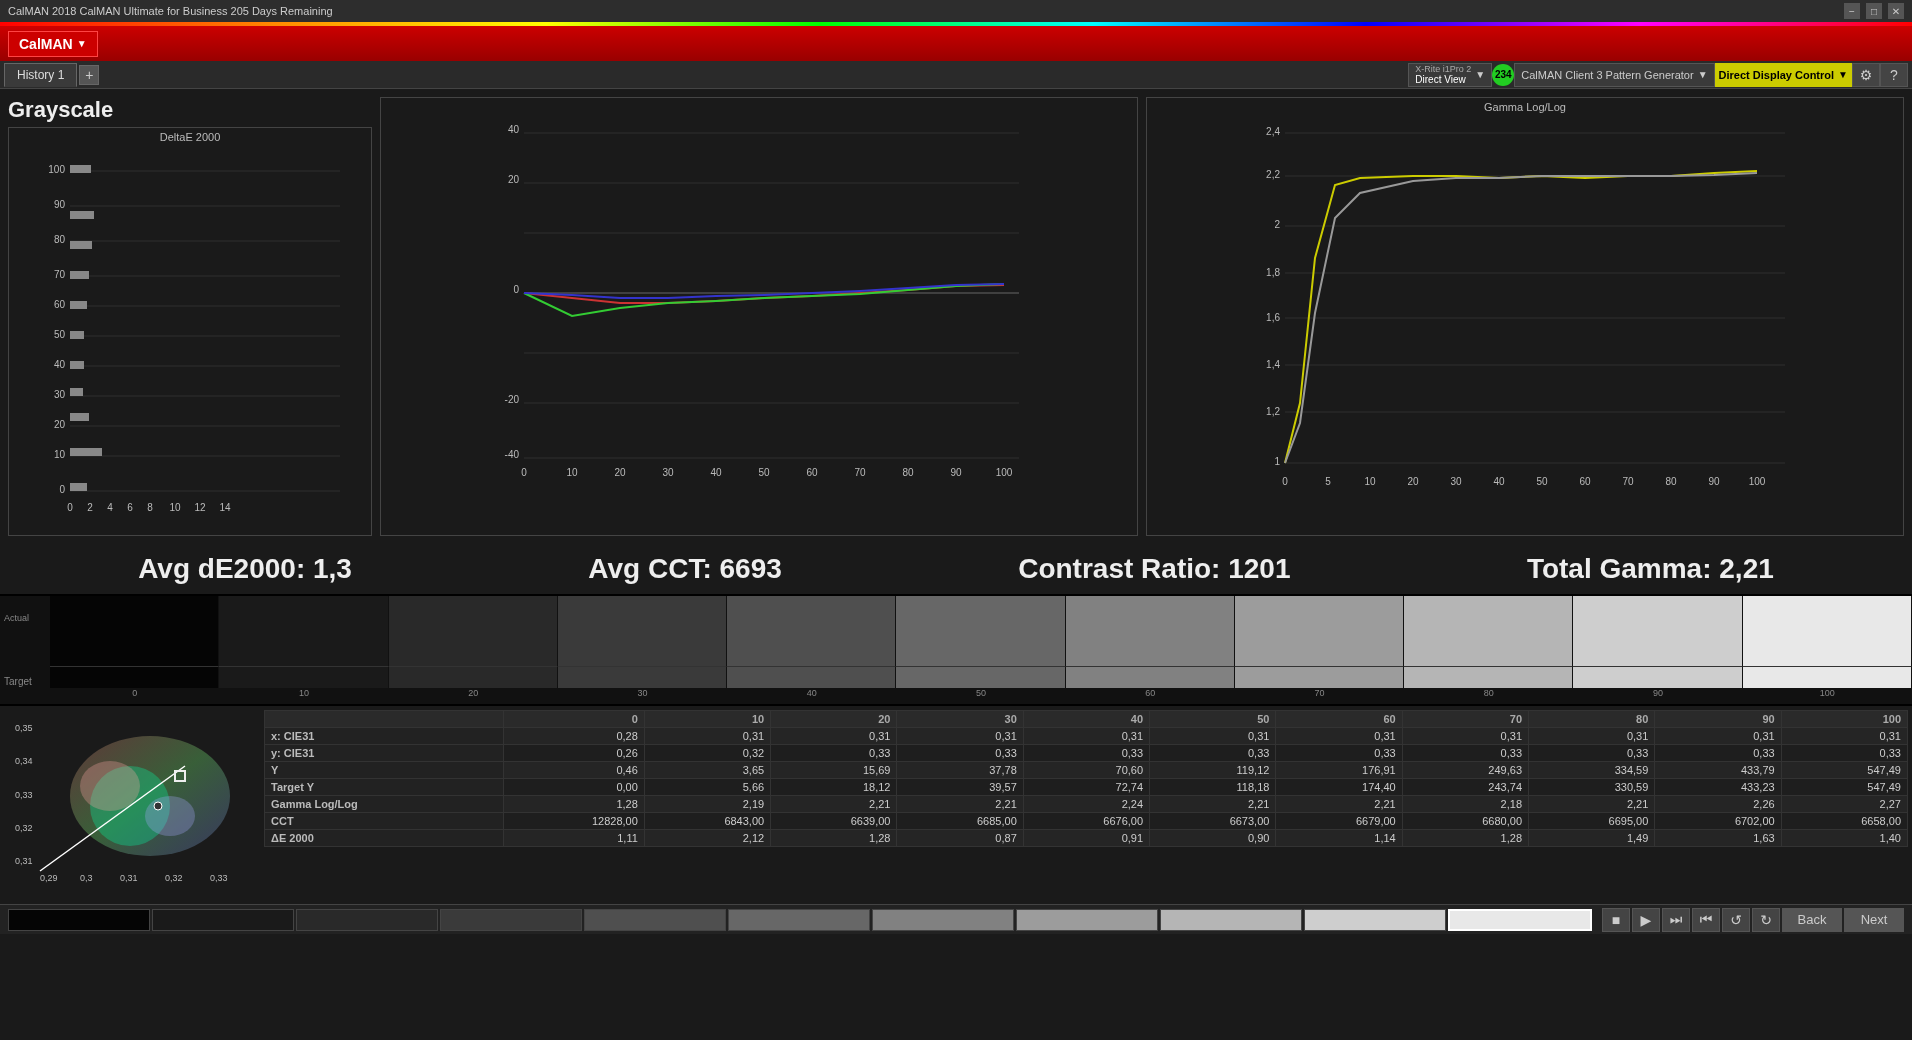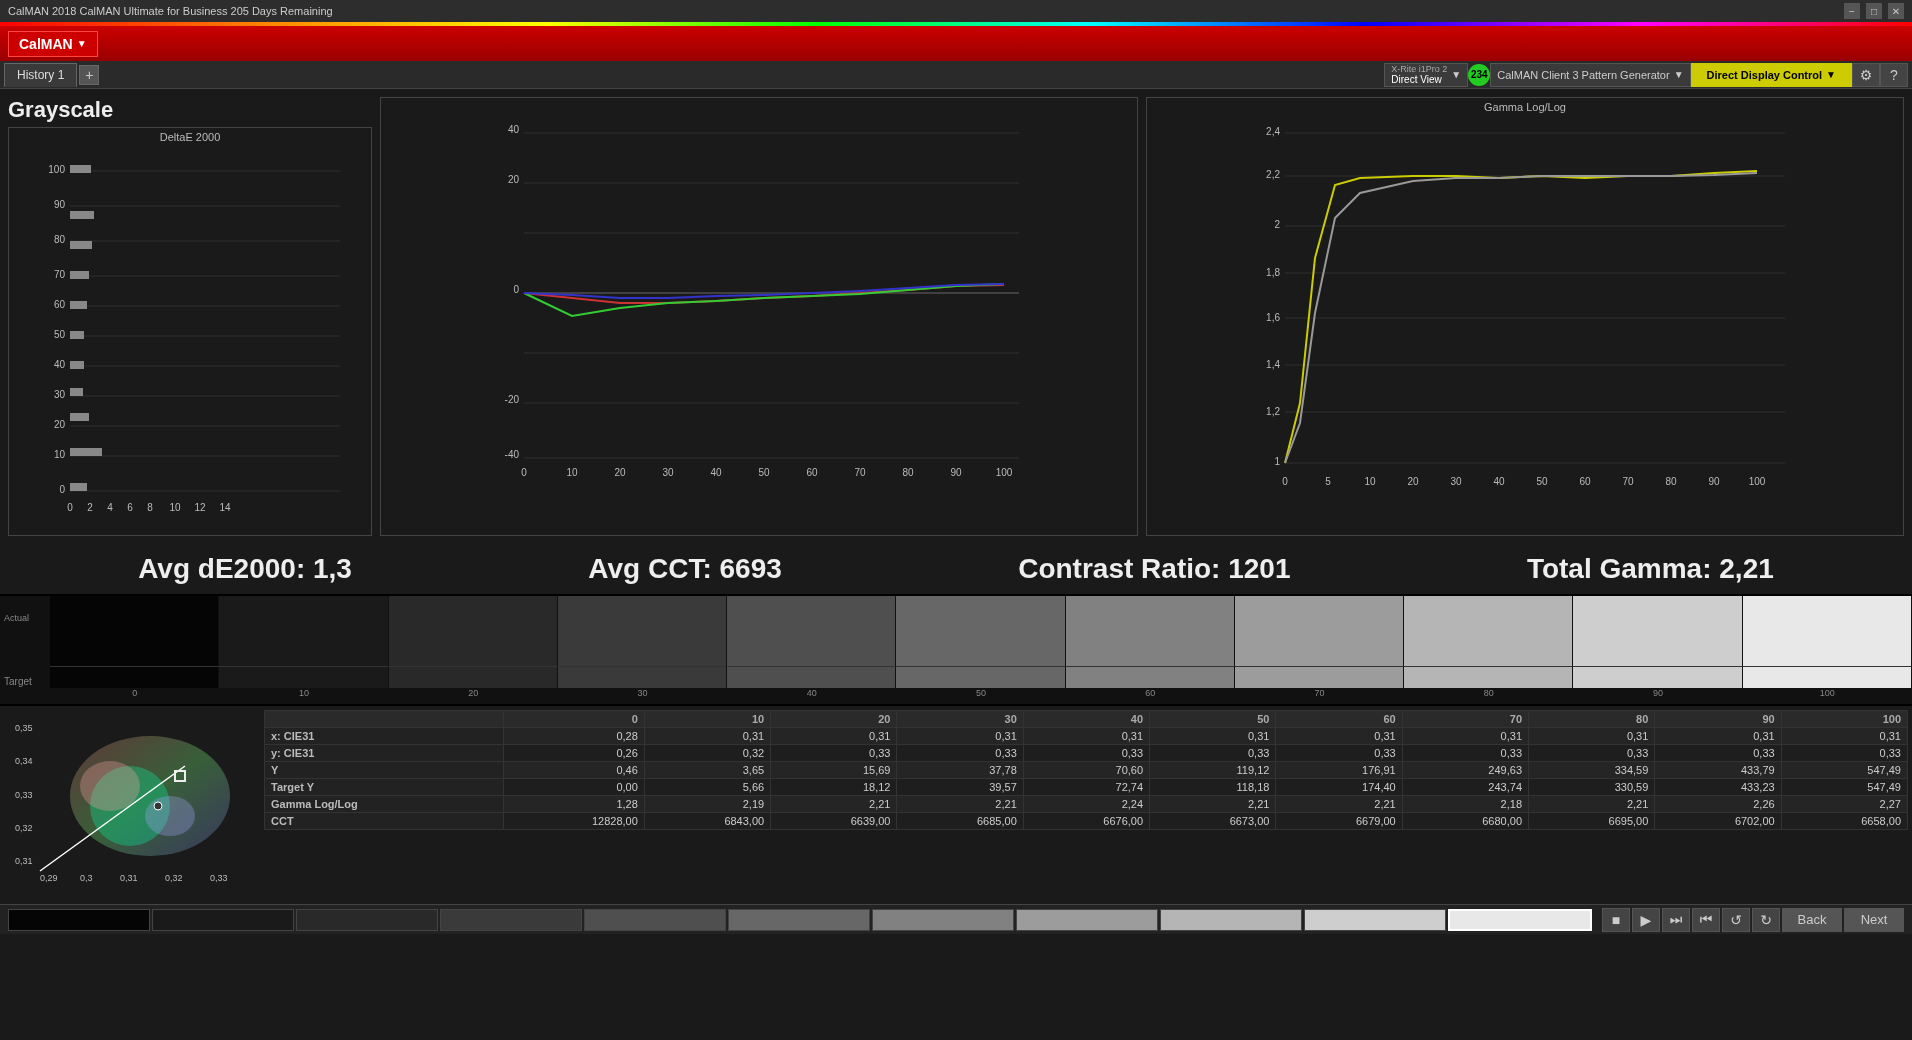--- a/index.html
+++ b/index.html
@@ -134,21 +134,21 @@
       font-size: 10px;
       font-weight: bold;
       color: #000;
     }
     .yellow-selector {
       background: #cccc00;
       color: #000;
       height: 24px;
       display: flex;
       align-items: center;
-      padding: 0 16px;
+      padding: 0 4px;
       font-size: 11px;
       font-weight: bold;
     }
     .icon-btn {
       width: 28px; height: 24px;
       background: #444;
       border: 1px solid #555;
       color: #ccc;
       cursor: pointer;
       display: flex;
@@ -723,20 +723,34 @@
             <td>6639,00</td>
             <td>6685,00</td>
             <td>6676,00</td>
             <td>6673,00</td>
             <td>6679,00</td>
             <td>6680,00</td>
             <td>6695,00</td>
             <td>6702,00</td>
             <td>6658,00</td>
           </tr>
+          <tr>
+            <td>ΔE 2000</td>
+            <td>1,11</td>
+            <td>2,12</td>
+            <td>1,28</td>
+            <td>0,87</td>
+            <td>0,91</td>
+            <td>0,90</td>
+            <td>1,14</td>
+            <td>1,28</td>
+            <td>1,49</td>
+            <td>1,63</td>
+            <td>1,40</td>
+          </tr>
         </tbody>
     </table>
   </div>
 </div>
 
 <div id="bottom-toolbar">
   <div class="bottom-swatch-bar" id="bottom-swatches">
   <div class="bottom-swatch" style="background: rgb(5, 5, 5);"></div>
       <div class="bottom-swatch" style="background: rgb(26, 26, 26);"></div>
       <div class="bottom-swatch" style="background: rgb(41, 41, 41);"></div>

